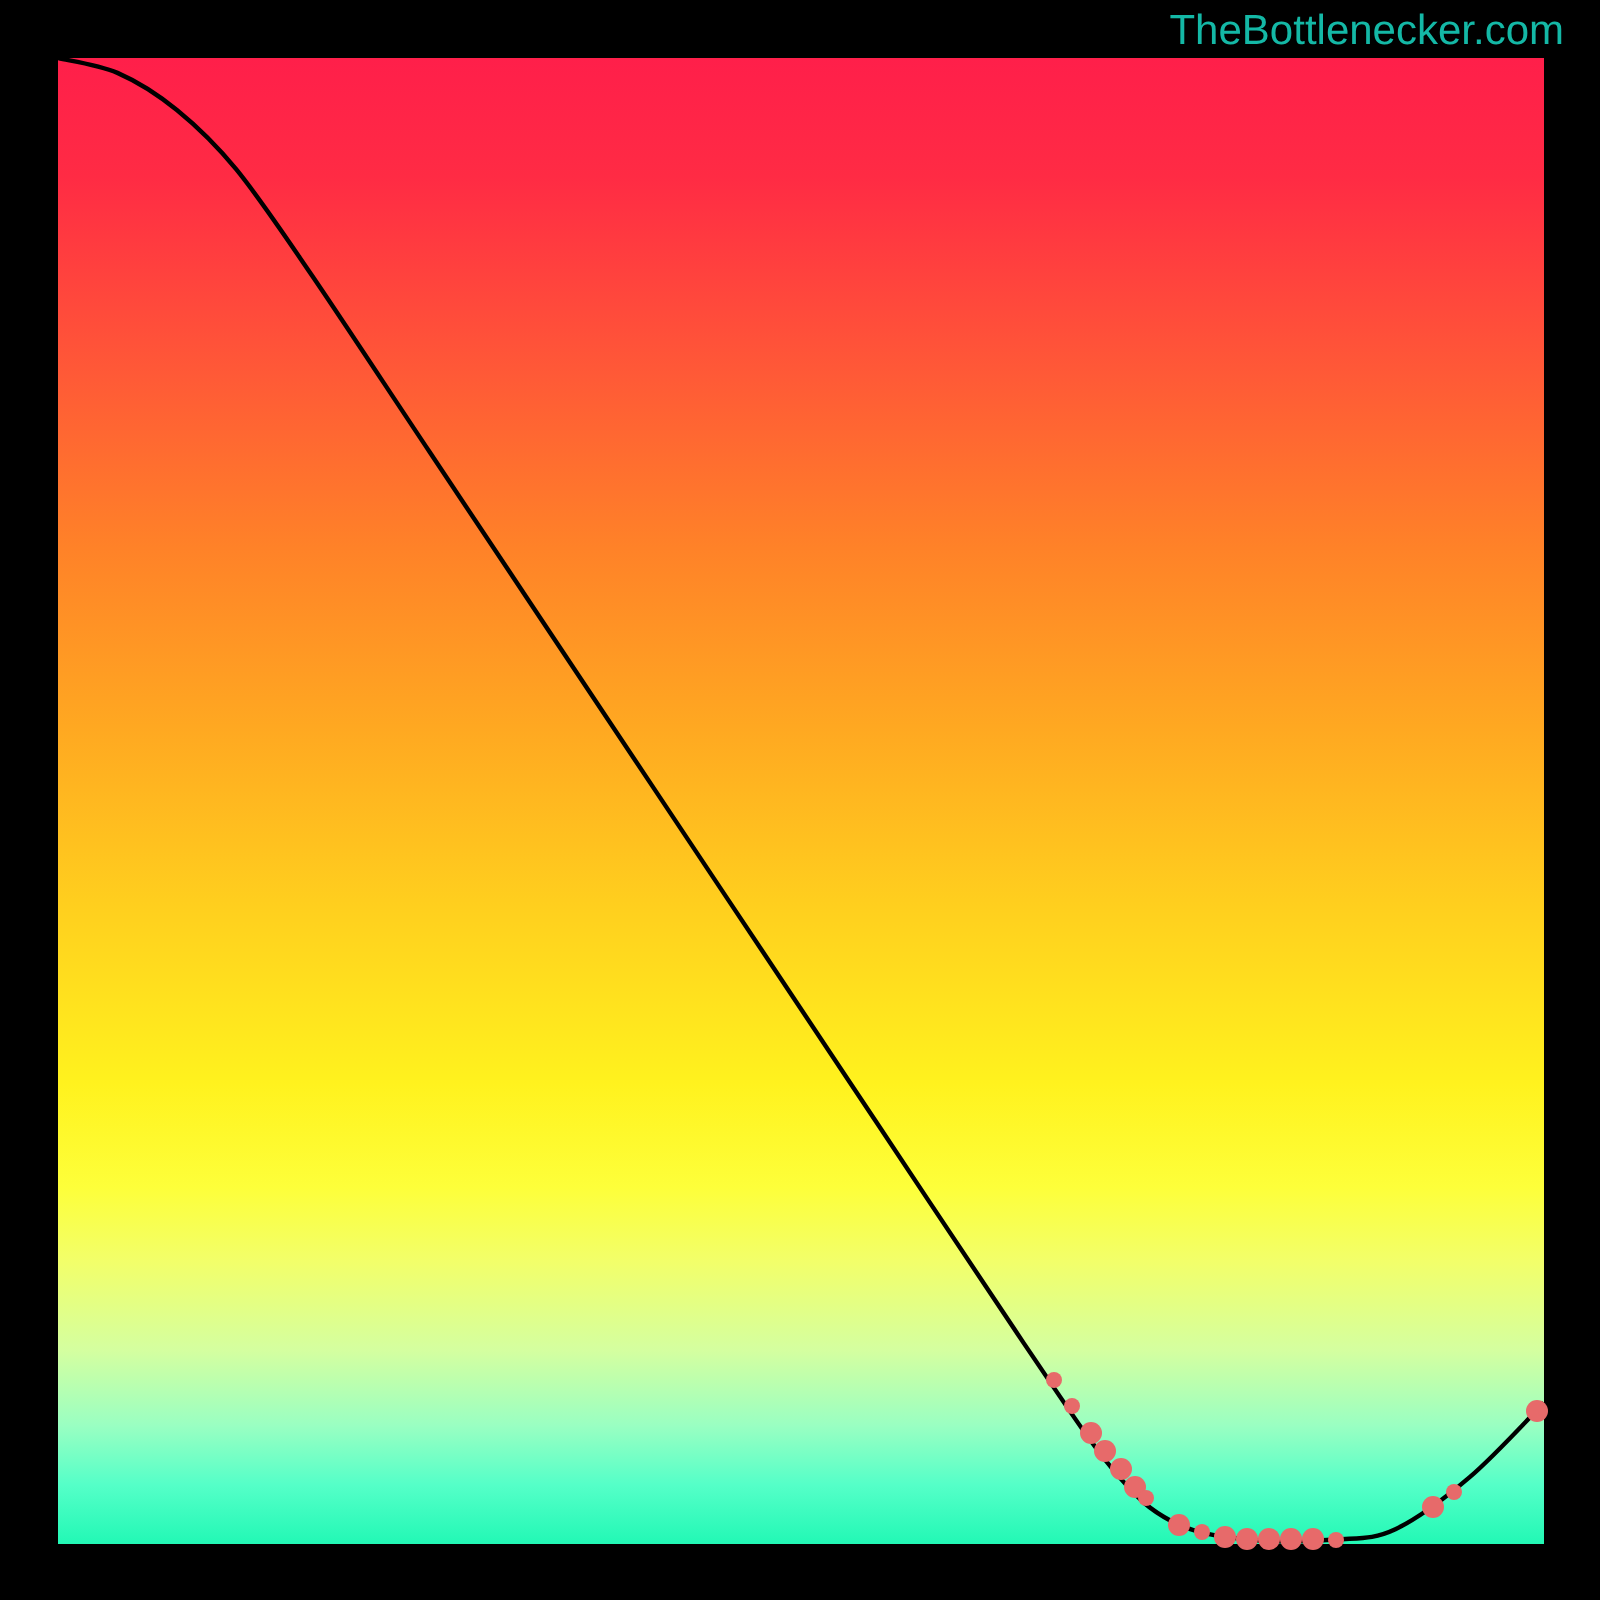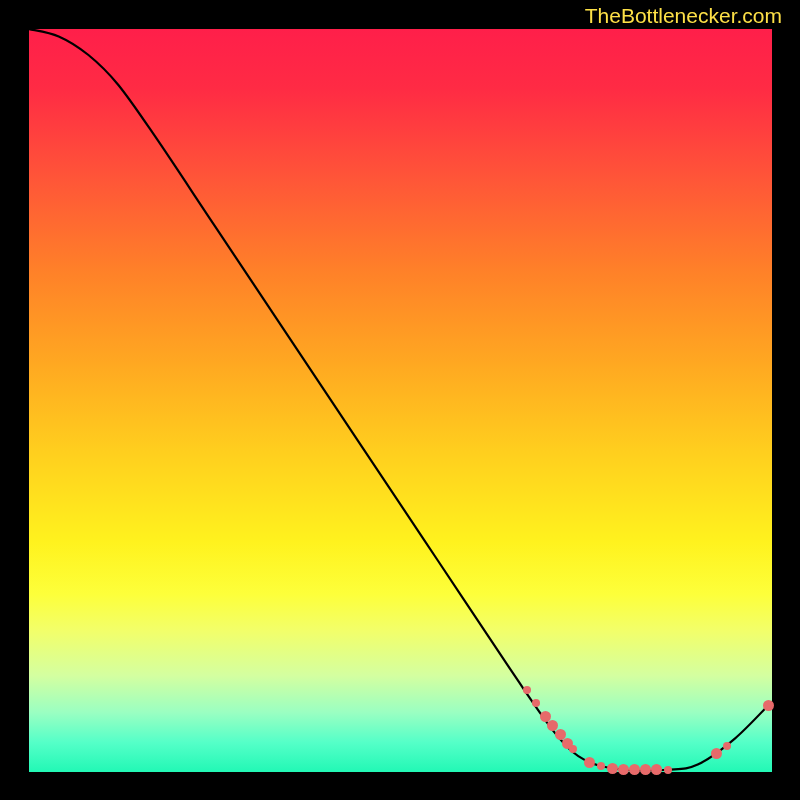--- a/index.html
+++ b/index.html
@@ -8,21 +8,21 @@
     height: 800px;
     background: #000;
     position: relative;
     font-family: Arial, sans-serif;
     overflow: hidden;
   }
   .watermark {
     position: absolute;
     top: 4px;
     right: 18px;
-    color: #fde047;
+    color: #14b8a6;
     font-size: 21px;
     font-weight: 400;
     z-index: 10;
   }
   .plot-area {
     position: absolute;
     top: 29px;
     left: 29px;
     width: 743px;
     height: 743px;

